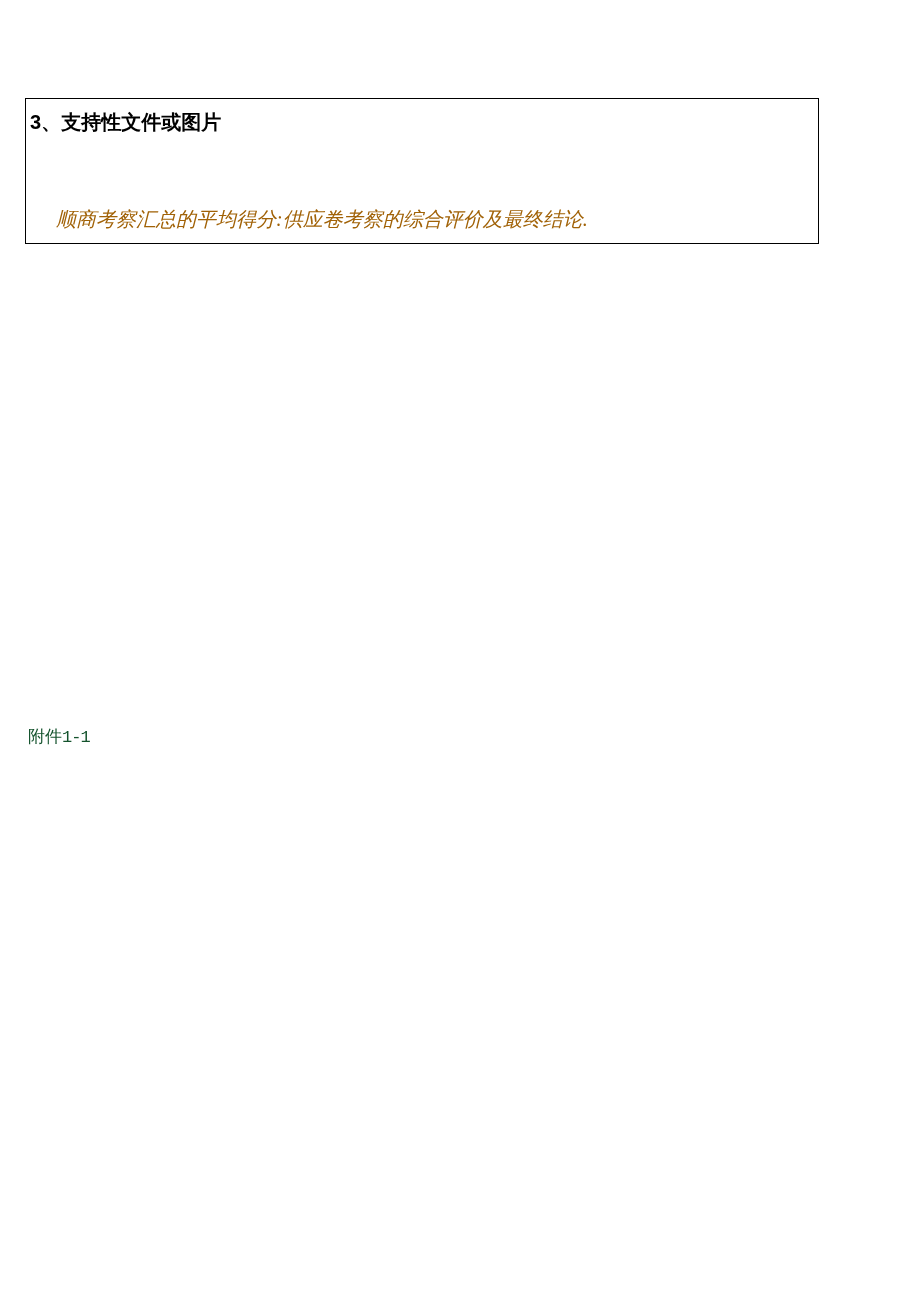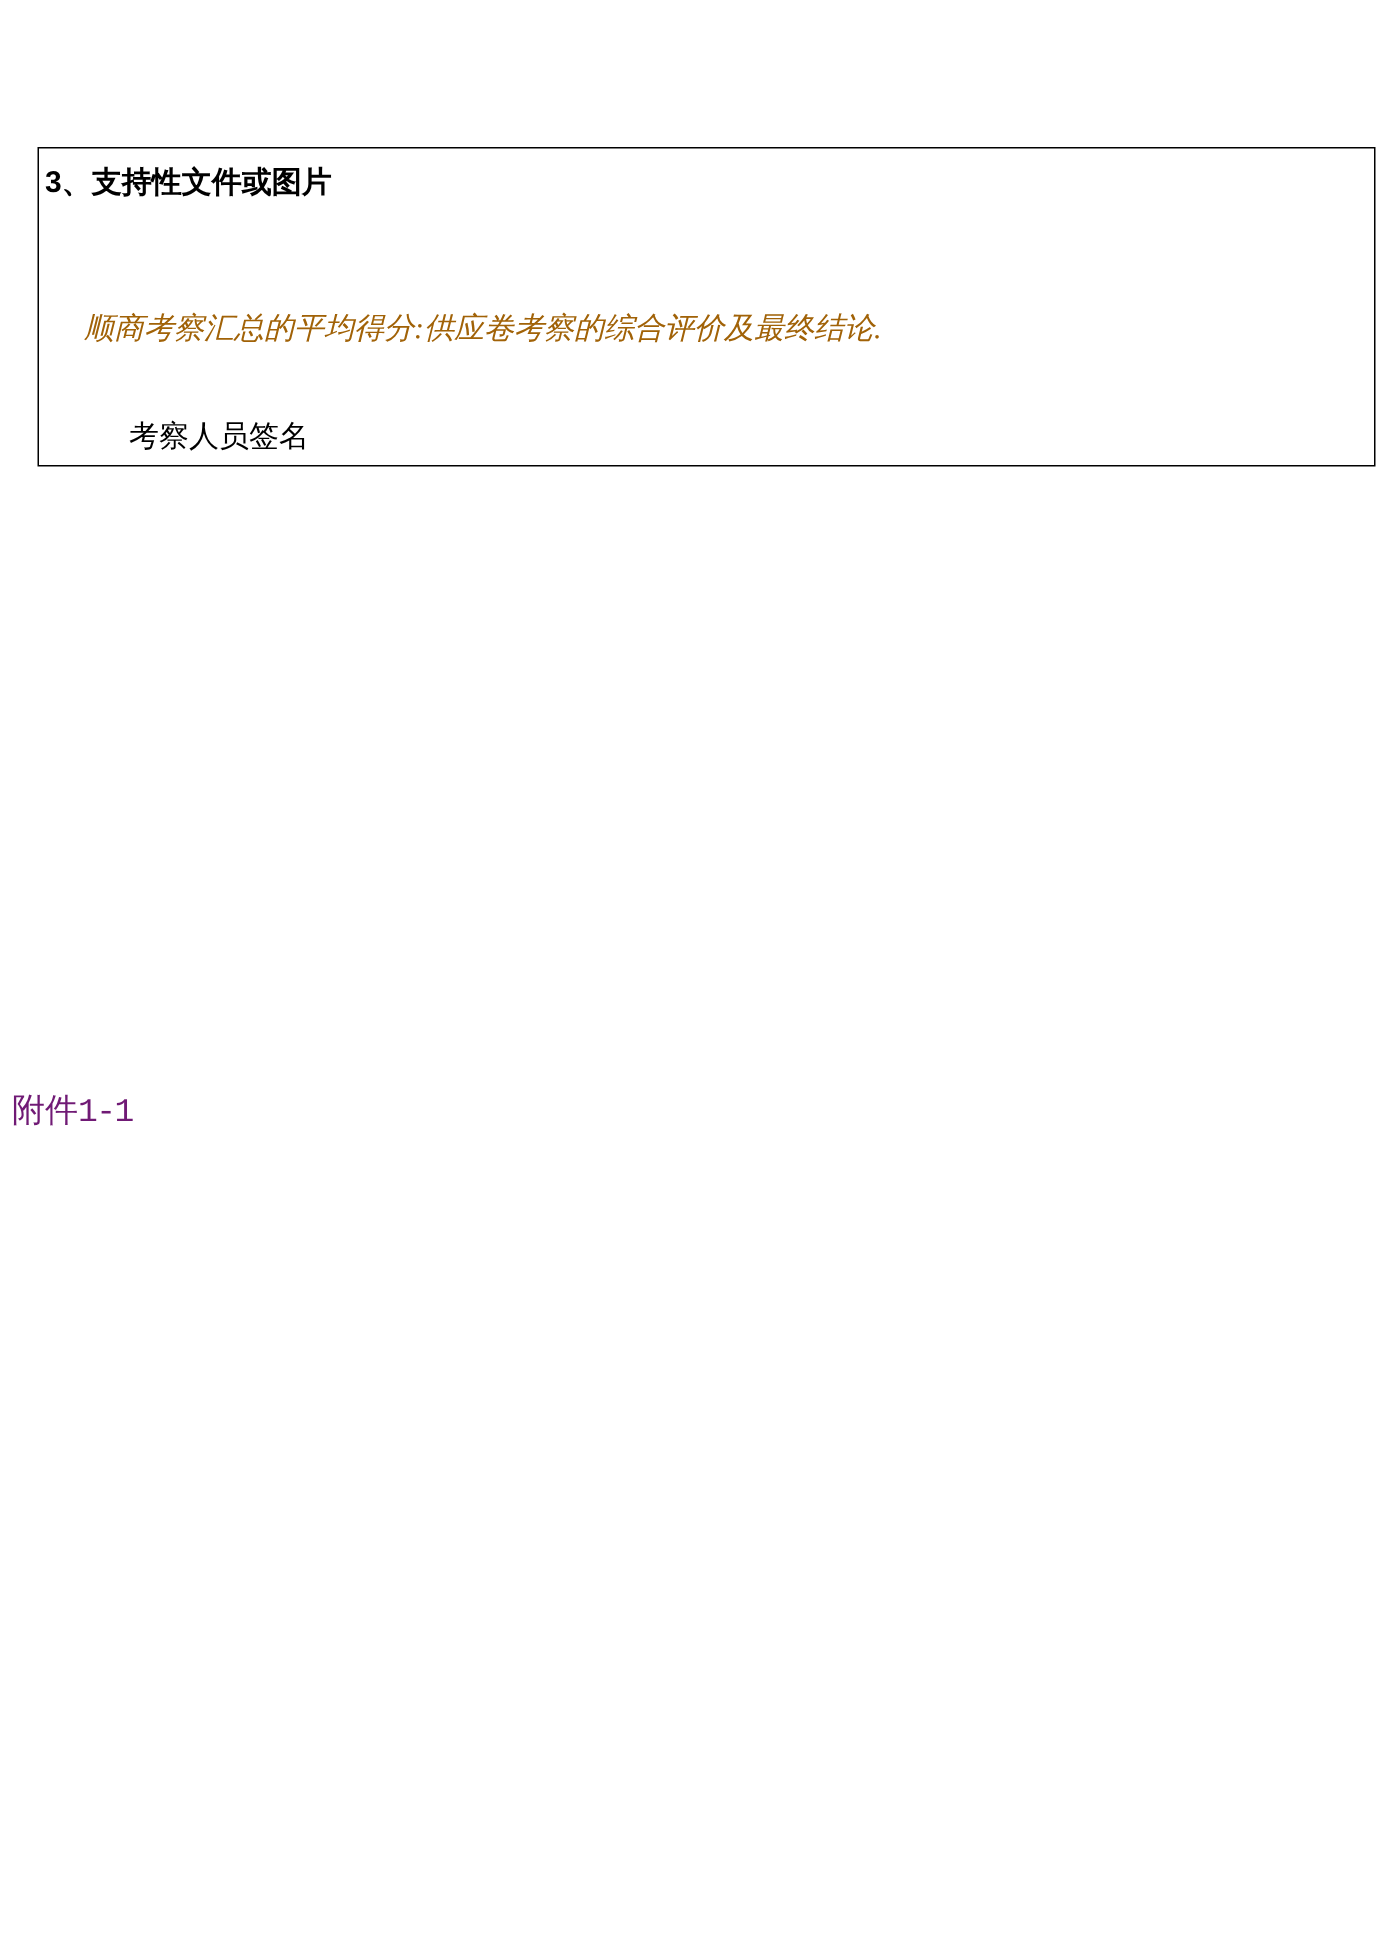--- a/index.html
+++ b/index.html
@@ -11,21 +11,21 @@
       width: 920px;
       height: 1301px;
       background: #ffffff;
       font-family: "SimSun", "宋体", serif;
       position: relative;
     }
     .content-box {
       position: absolute;
       top: 98px;
       left: 25px;
-      width: 892px;
+      width: 794px;
       border: 1px solid #000000;
       padding: 0;
     }
     .section-heading {
       font-size: 20px;
       font-weight: bold;
       color: #000000;
       padding: 8px 4px;
       line-height: 1.5;
     }
@@ -47,37 +47,36 @@
       padding: 8px 4px 4px 60px;
       line-height: 1.5;
       margin-top: 25px;
     }
     .spacer-mid {
       height: 20px;
     }
     .attachment-label {
       position: absolute;
       top: 725px;
-      left: 8px;
-      font-size: 22px;
-      color: #701a75;
+      left: 28px;
+      font-size: 17px;
+      color: #14532d;
       font-family: "SimSun", "宋体", serif;
     }
     .attachment-label .mono {
       font-family: "Courier New", monospace;
       letter-spacing: -1px;
     }
   </style>
 </head>
 <body>
 
 <div class="content-box">
   <div class="section-heading">
     <span class="num">3</span><span>、</span><span>支持性文件或图片</span>
   </div>
   <div class="spacer-mid"></div>
   <div class="red-italic">顺商考察汇总的平均得分:供应卷考察的综合评价及最终结论.</div>
-  <div class="signature-line">考察人员签名</div>
 </div>
 
 <div class="attachment-label">
   <span>附件</span><span class="mono">1-1</span>
 </div>
 
 </body></html>

